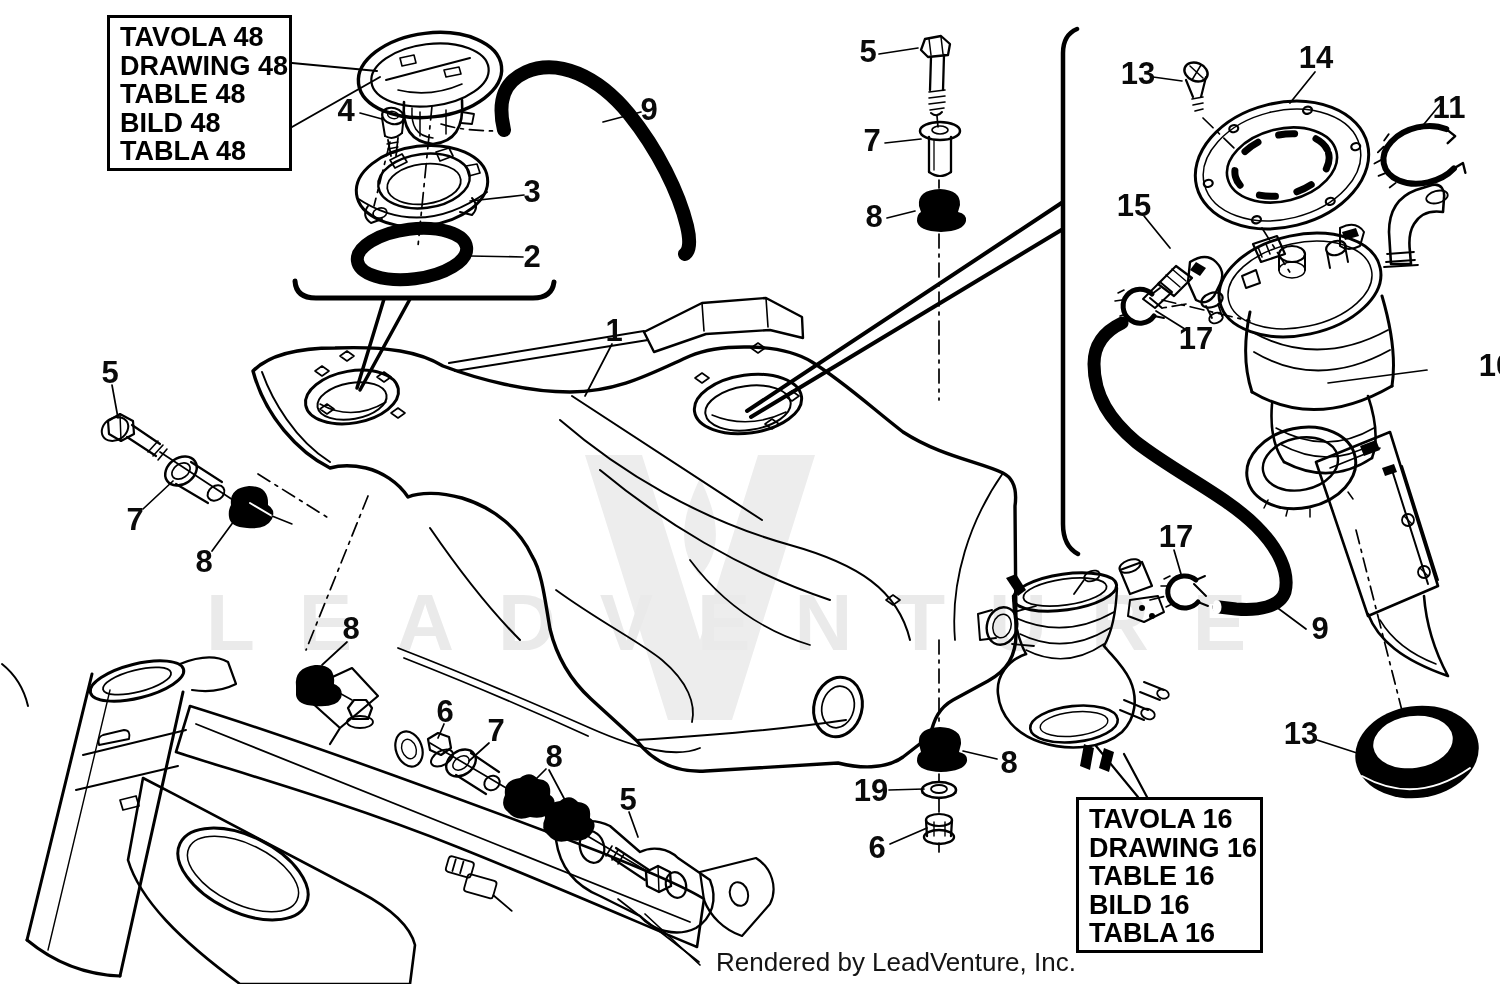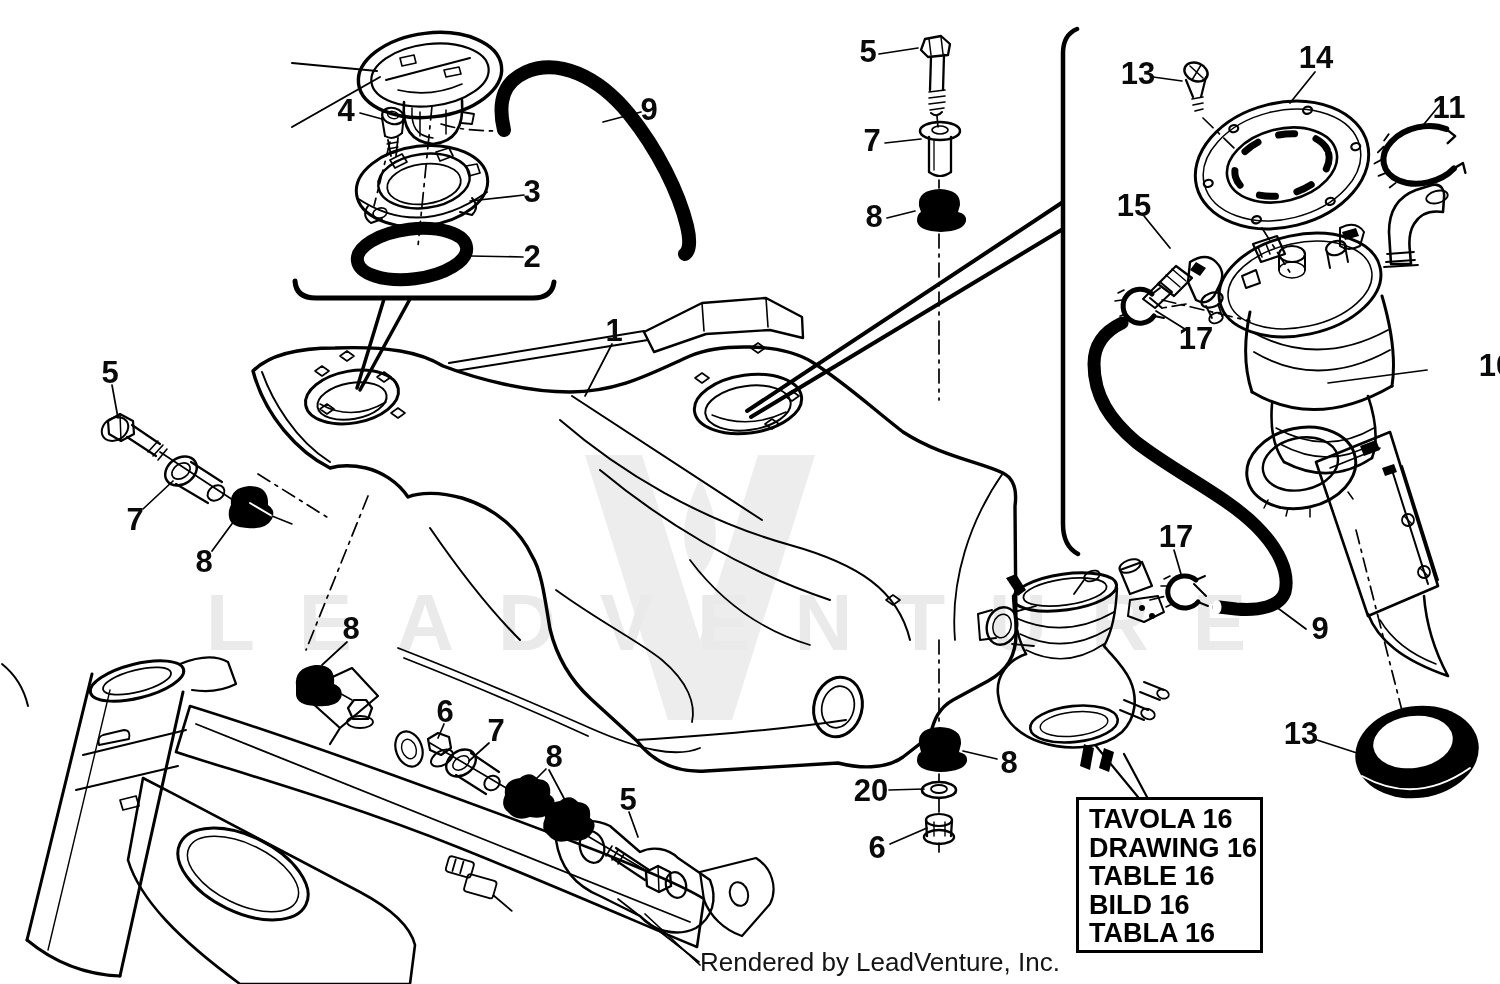--- a/index.html
+++ b/index.html
@@ -5,21 +5,21 @@
   html,body{margin:0;padding:0;background:#fff;}
   .stage{position:relative;width:1500px;height:984px;background:#fff;overflow:hidden;
          font-family:"Liberation Sans",sans-serif;}
   .stage svg{position:absolute;left:0;top:0;}
   .callout{position:absolute;transform:translate(-50%,-50%);
            font:bold 31px "Liberation Sans",sans-serif;color:#0a0a0a;letter-spacing:0;}
   .labelbox{position:absolute;border:3px solid #000;background:#fff;
             padding:5px 8px 5px 10px;color:#000;
             font:bold 27px/28.6px "Liberation Sans",sans-serif;white-space:nowrap;}
   .labelbox div{white-space:nowrap;}
-  .credit{position:absolute;font:26px "Liberation Sans",sans-serif;color:#141414;}
+  .credit{position:absolute;font:26px "Liberation Sans",sans-serif;color:#141414;margin-left:16px;}
   path,ellipse,circle,line,rect{vector-effect:none;}
 </style>
 </head>
 <body>
 
 <div class="stage">
 
 <svg width="1500" height="984" viewBox="0 0 1500 984" fill="none" stroke="#000" stroke-linecap="round" stroke-linejoin="round">
 
   <g stroke="none">
@@ -407,28 +407,35 @@
   <div class="callout" style="left:1196px;top:339px">17</div>
   <div class="callout" style="left:1496px;top:366px">10</div>
   <div class="callout" style="left:614px;top:331px">1</div>
   <div class="callout" style="left:110px;top:373px">5</div>
   <div class="callout" style="left:135px;top:520px">7</div>
   <div class="callout" style="left:204px;top:562px">8</div>
   <div class="callout" style="left:351px;top:629px">8</div>
   <div class="callout" style="left:1176px;top:537px">17</div>
   <div class="callout" style="left:1320px;top:629px">9</div>
   <div class="callout" style="left:1009px;top:763px">8</div>
-  <div class="callout" style="left:871px;top:791px">20</div>
+  <div class="callout" style="left:871px;top:791px">19</div>
   <div class="callout" style="left:877px;top:848px">6</div>
   <div class="callout" style="left:445px;top:712px">6</div>
   <div class="callout" style="left:496px;top:731px">7</div>
   <div class="callout" style="left:554px;top:757px">8</div>
   <div class="callout" style="left:628px;top:800px">5</div>
   <div class="callout" style="left:1301px;top:734px">13</div>
 
+  <div class="labelbox" style="left:107px;top:15px;width:161px;height:140px">
+    <div>TAVOLA 48</div>
+    <div>DRAWING 48</div>
+    <div>TABLE 48</div>
+    <div>BILD 48</div>
+    <div>TABLA 48</div>
+  </div>
   <div class="labelbox" style="left:1076px;top:797px;width:163px;height:140px">
     <div>TAVOLA 16</div>
     <div>DRAWING 16</div>
     <div>TABLE 16</div>
     <div>BILD 16</div>
     <div>TABLA 16</div>
   </div>
 
   <div class="credit" style="left:700px;top:947px">Rendered by LeadVenture, Inc.</div>
 

